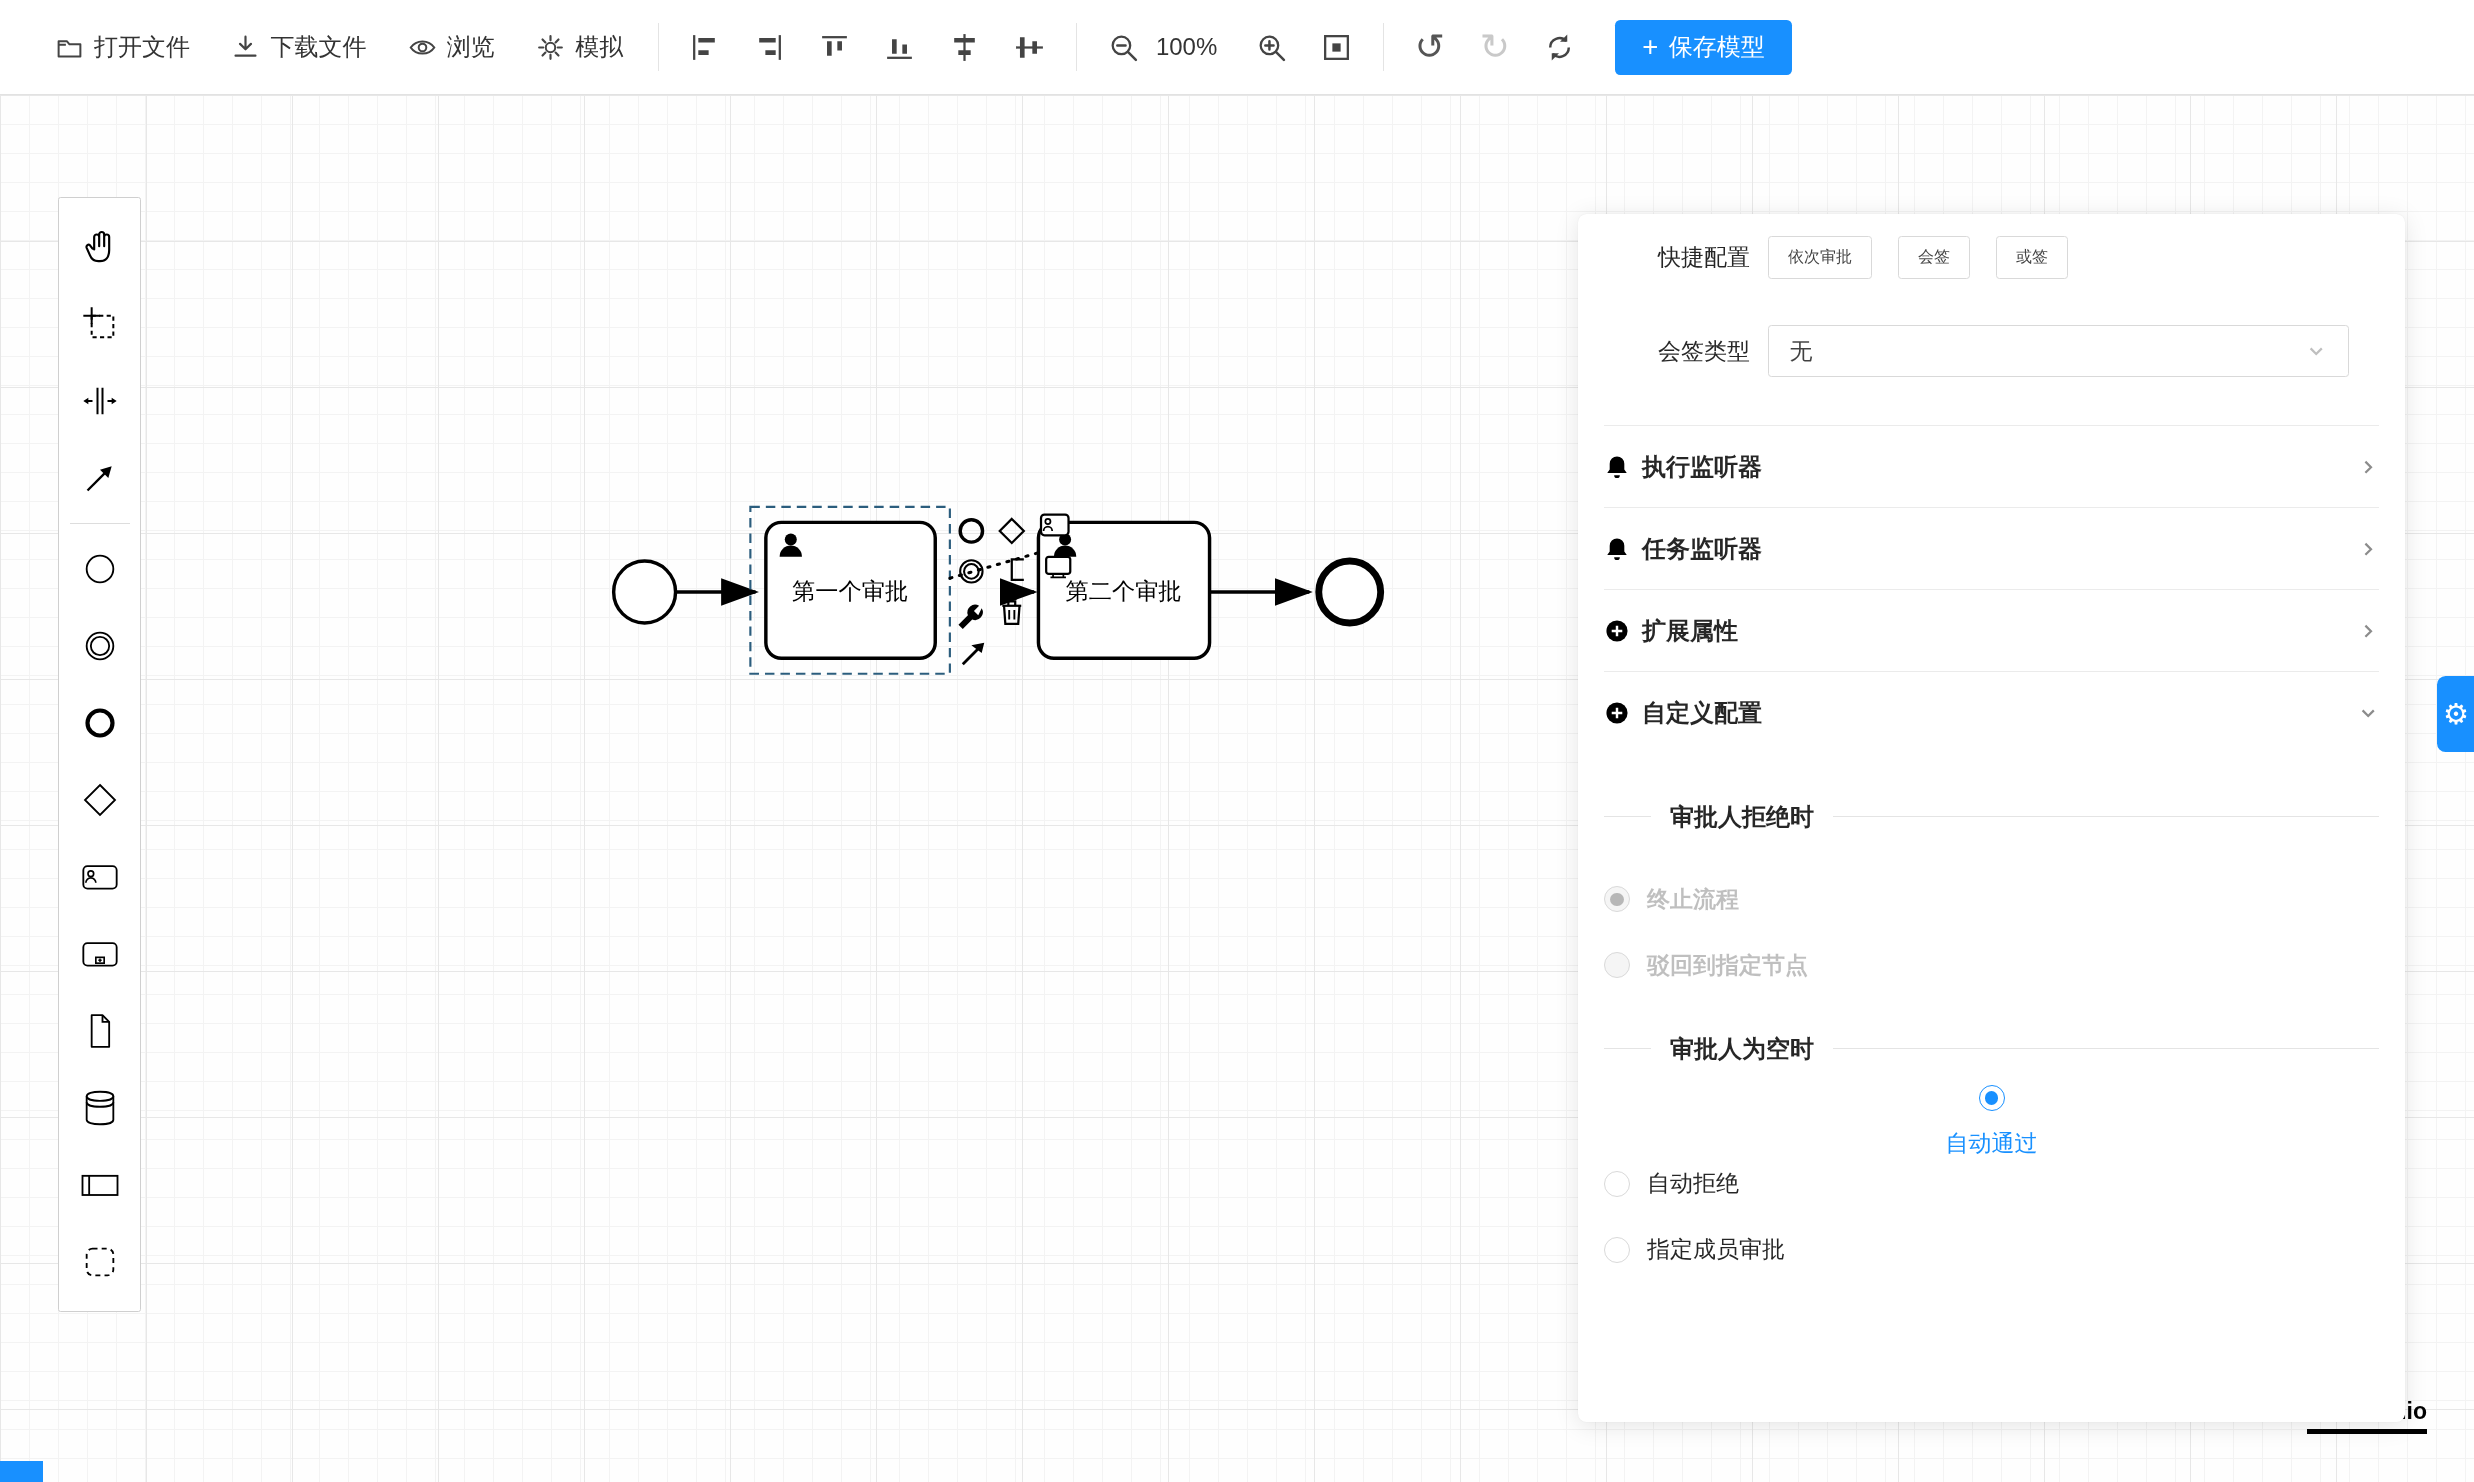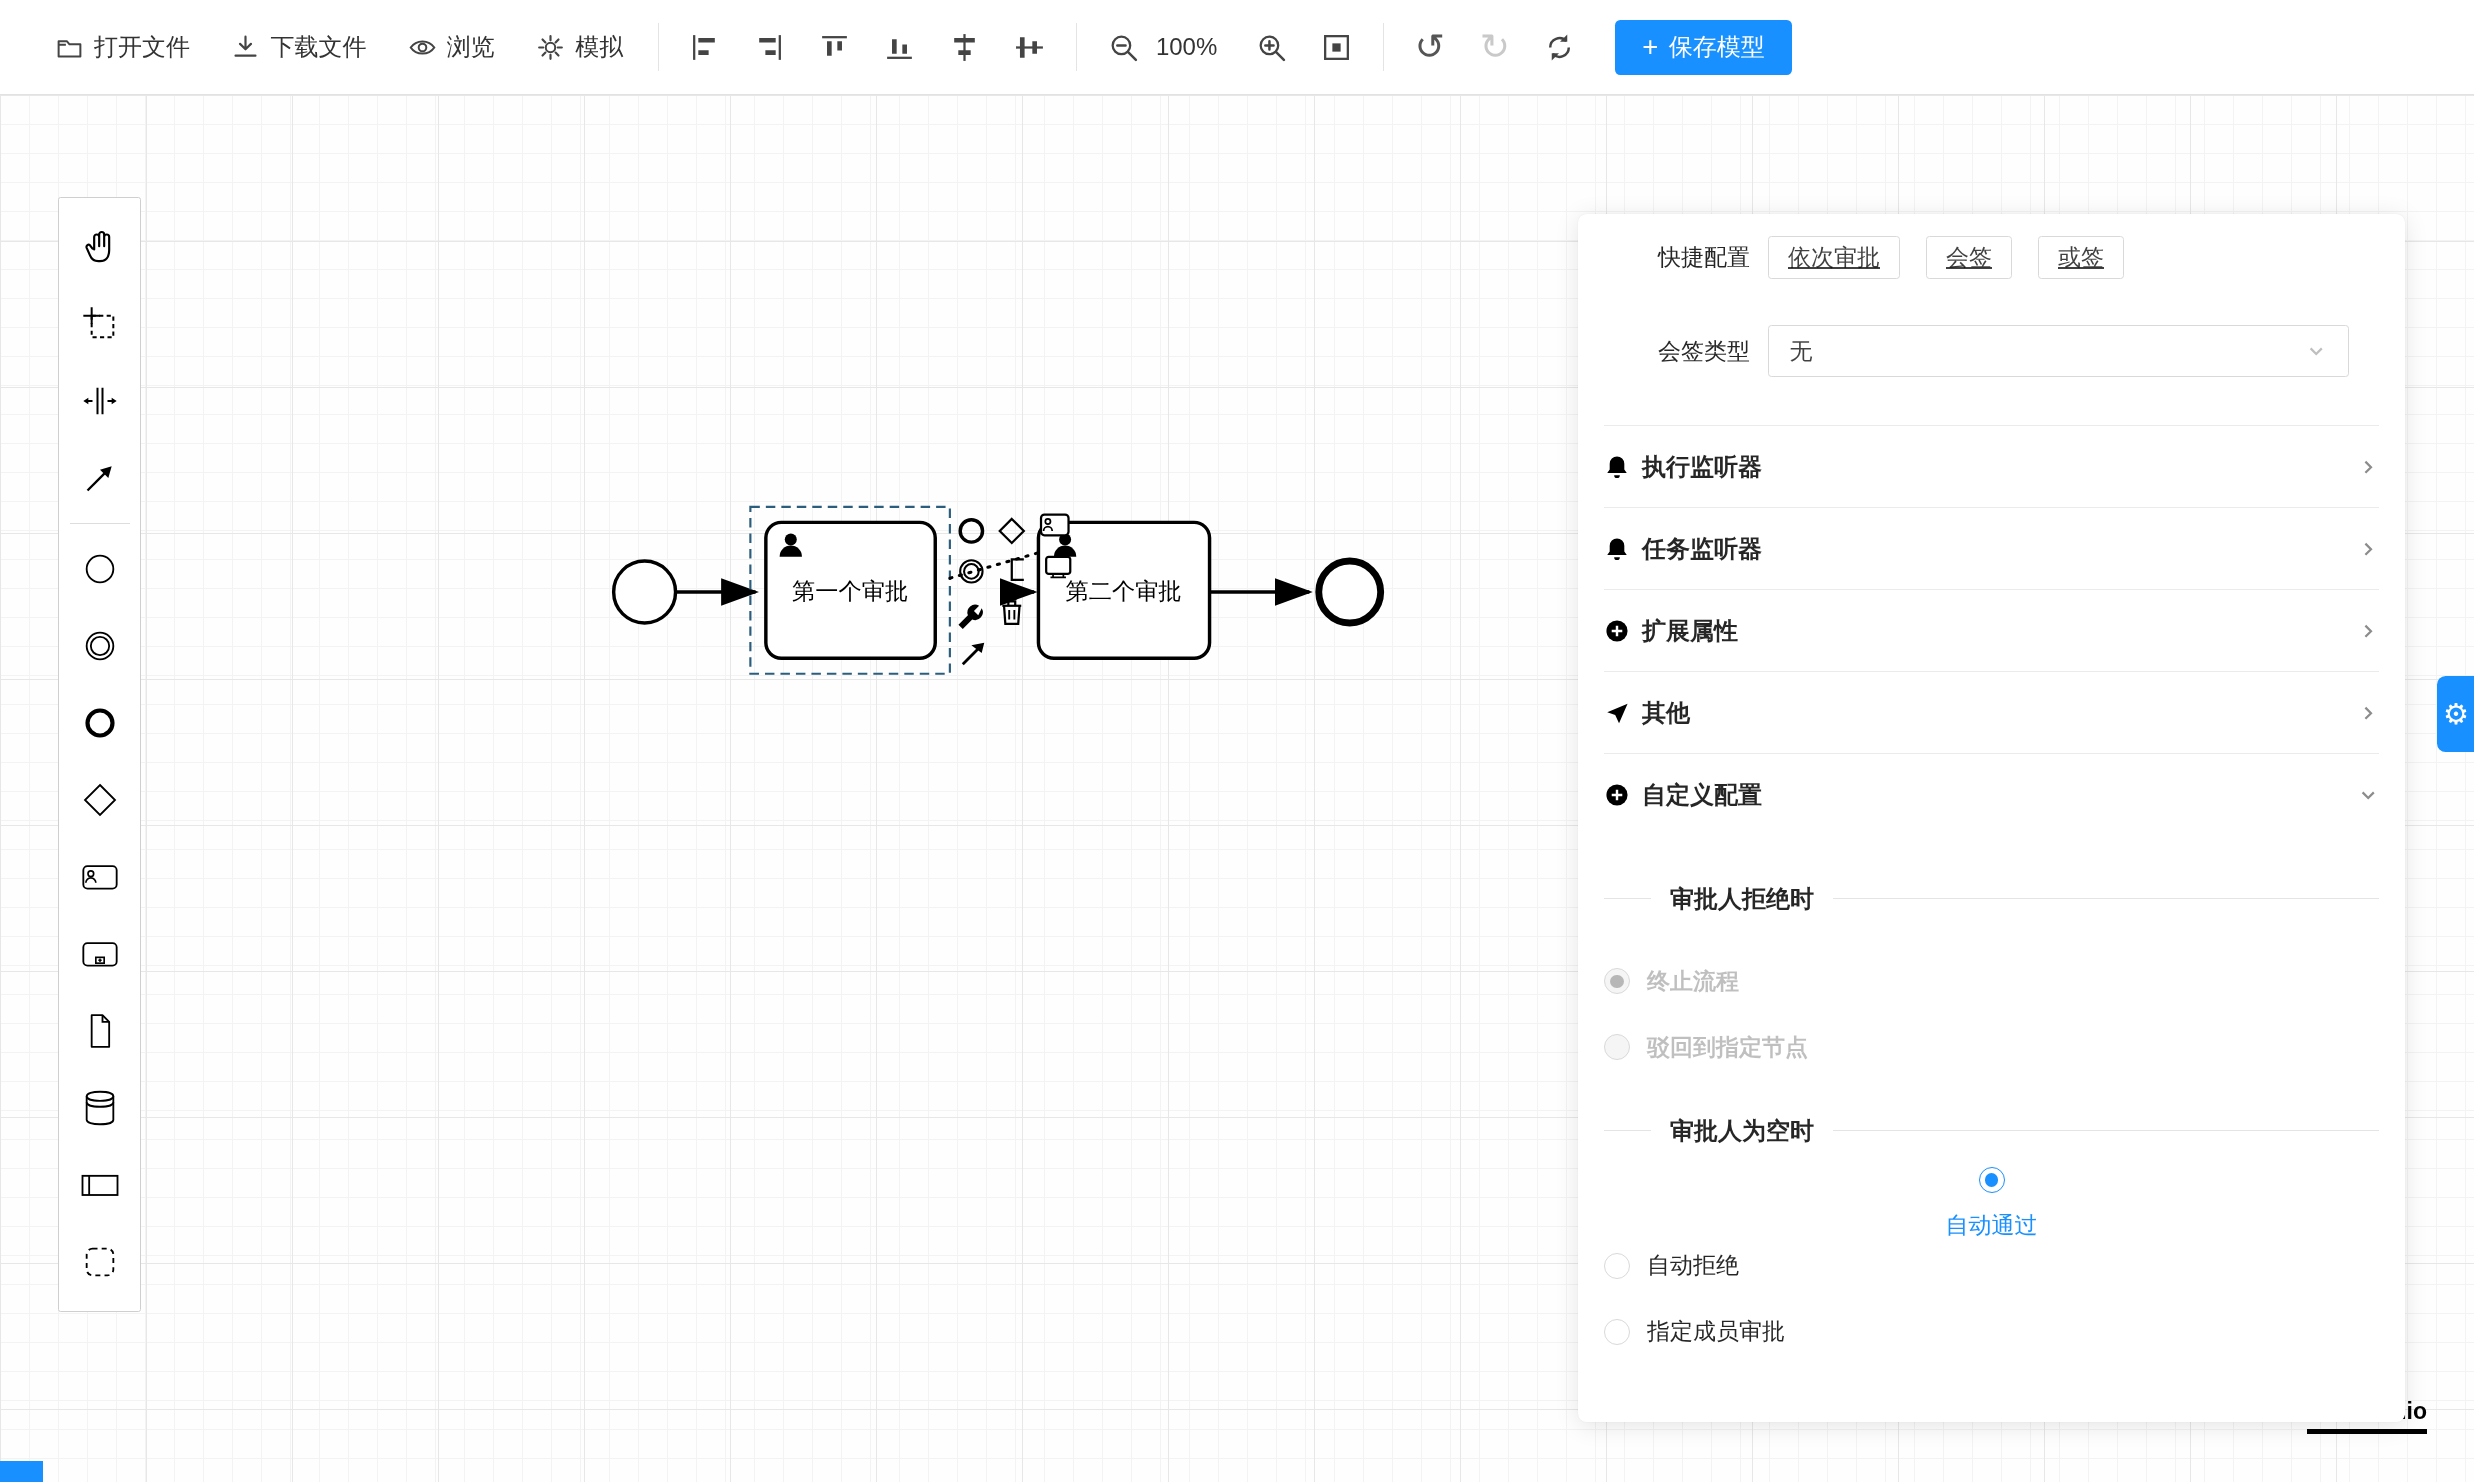--- a/index.html
+++ b/index.html
@@ -77,22 +77,22 @@
     height:81px; display:flex; align-items:center; gap:12px;
     font-size:26px; font-weight:700; cursor:pointer;
   }
   .panel-header .chev{ margin-left:auto; }
   .form-row{ display:flex; align-items:center; }
   .form-row.quick{ margin-top:22.4px; height:43px; }
   .form-row.type{ margin-top:46px; height:52px; }
   .form-label{ width:146px; text-align:right; margin-right:18px; font-size:23px; color:rgba(0,0,0,.85); flex:0 0 146px; }
   .opt-btn{
     height:43px; padding:0 19px; margin-right:26px; background:#fff;
-    border:0.9px solid #d9d9d9; border-radius:3.4px; font-size:23px; color:rgba(0,0,0,.75);
-    cursor:pointer; font-family:inherit;text-decoration:underline;
+    border:0.9px solid #d9d9d9; border-radius:3.4px; font-size:16px; color:rgba(0,0,0,.75);
+    cursor:pointer; font-family:inherit;
   }
   .select-box{
     width:581px; height:52px; border:0.9px solid #d9d9d9; border-radius:3.4px;
     display:flex; align-items:center; padding:0 20.6px; font-size:23px; color:rgba(0,0,0,.75);
     cursor:pointer; background:#fff;
   }
   .select-box .chev{ margin-left:auto; }
   .collapse-list{ margin-top:48px; }
   .collapse-row{
     height:82px; border-top:0.9px solid #ebebeb;
@@ -476,29 +476,20 @@
         <svg width="26" height="26" viewBox="0 0 32 32">
           <circle cx="16" cy="16" r="13" fill="#000"></circle>
           <path d="M16 9.5 v13 M9.5 16 h13" stroke="#fff" stroke-width="3"></path>
         </svg>
         <span>扩展属性</span>
         <svg class="chev" width="22.4" height="22.4" viewBox="0 0 20 20">
           <path d="M7.5 5 l5 5 -5 5" fill="none" stroke="#8c8c8c" stroke-width="2"></path>
         </svg>
       </div>
 
-      <div class="collapse-row">
-        <svg width="26" height="26" viewBox="0 0 32 32">
-          <path d="M4 15 L29 4.5 L18.5 28.5 L13.8 18.6 Z" fill="#000"></path>
-        </svg>
-        <span>其他</span>
-        <svg class="chev" width="22.4" height="22.4" viewBox="0 0 20 20">
-          <path d="M7.5 5 l5 5 -5 5" fill="none" stroke="#8c8c8c" stroke-width="2"></path>
-        </svg>
-      </div>
 
       <div class="collapse-row">
         <svg width="26" height="26" viewBox="0 0 32 32">
           <circle cx="16" cy="16" r="13" fill="#000"></circle>
           <path d="M16 9.5 v13 M9.5 16 h13" stroke="#fff" stroke-width="3"></path>
         </svg>
         <span>自定义配置</span>
         <svg class="chev" width="22.4" height="22.4" viewBox="0 0 20 20">
           <path d="M5 7.5 l5 5 5-5" fill="none" stroke="#8c8c8c" stroke-width="2"></path>
         </svg>

